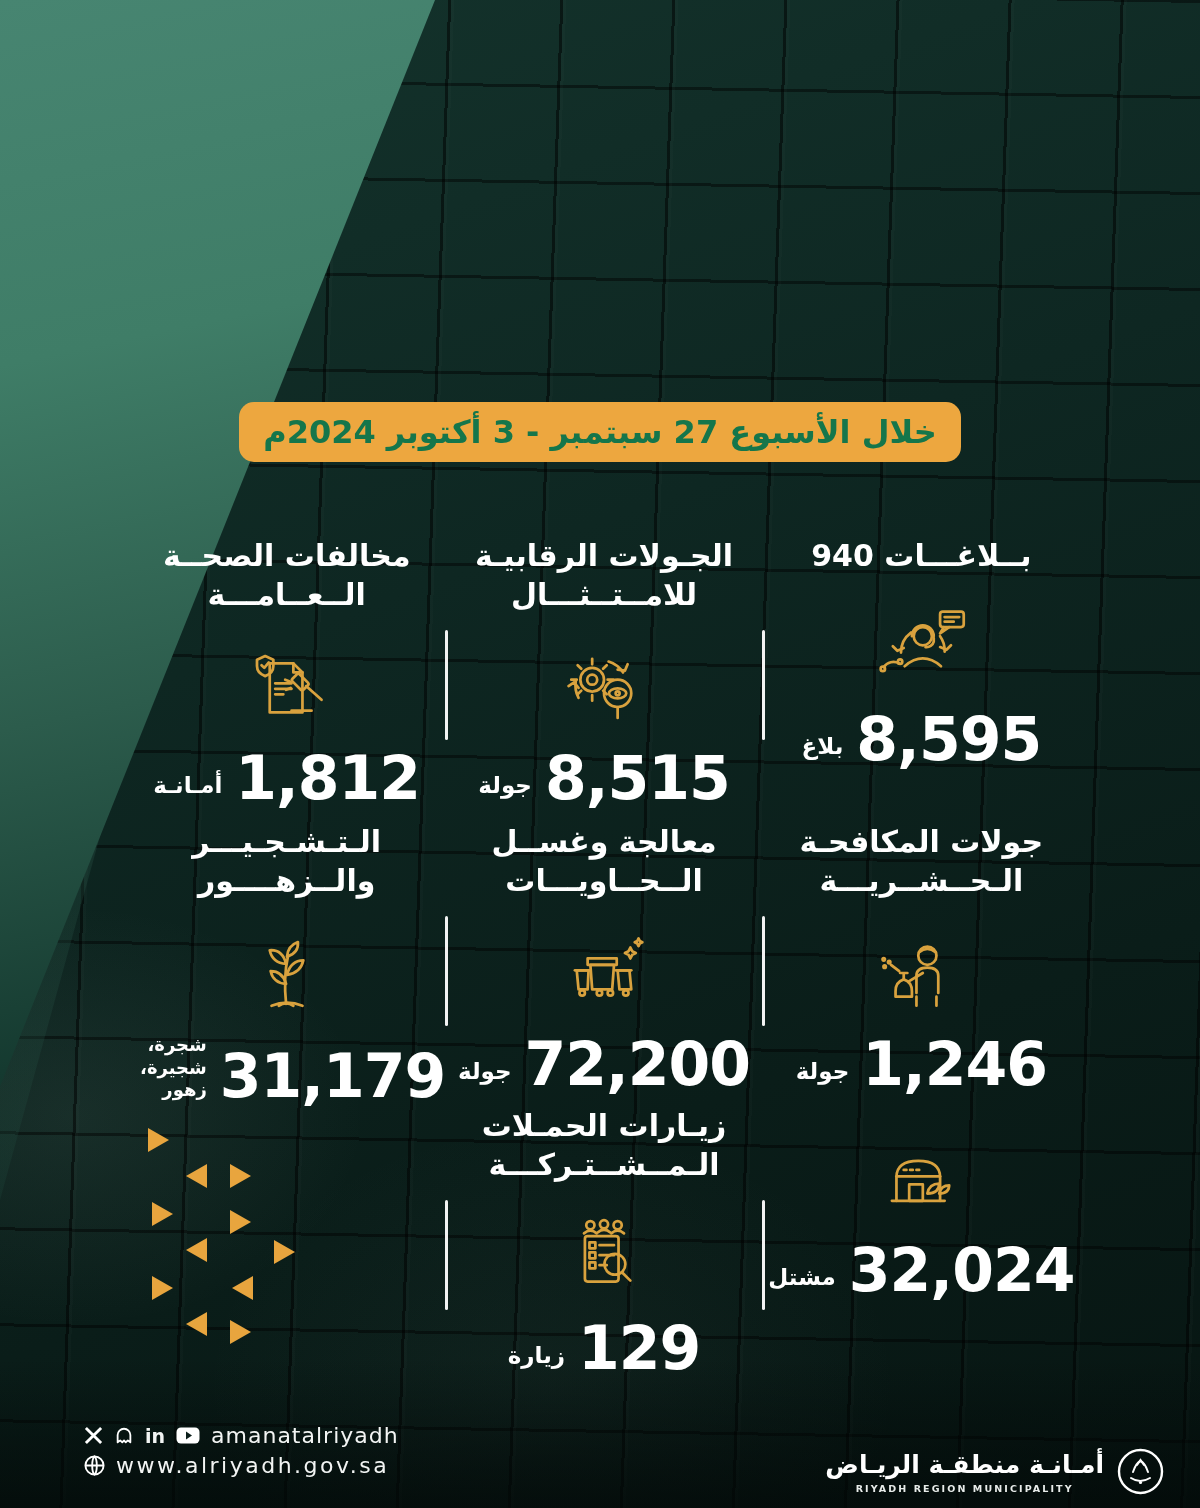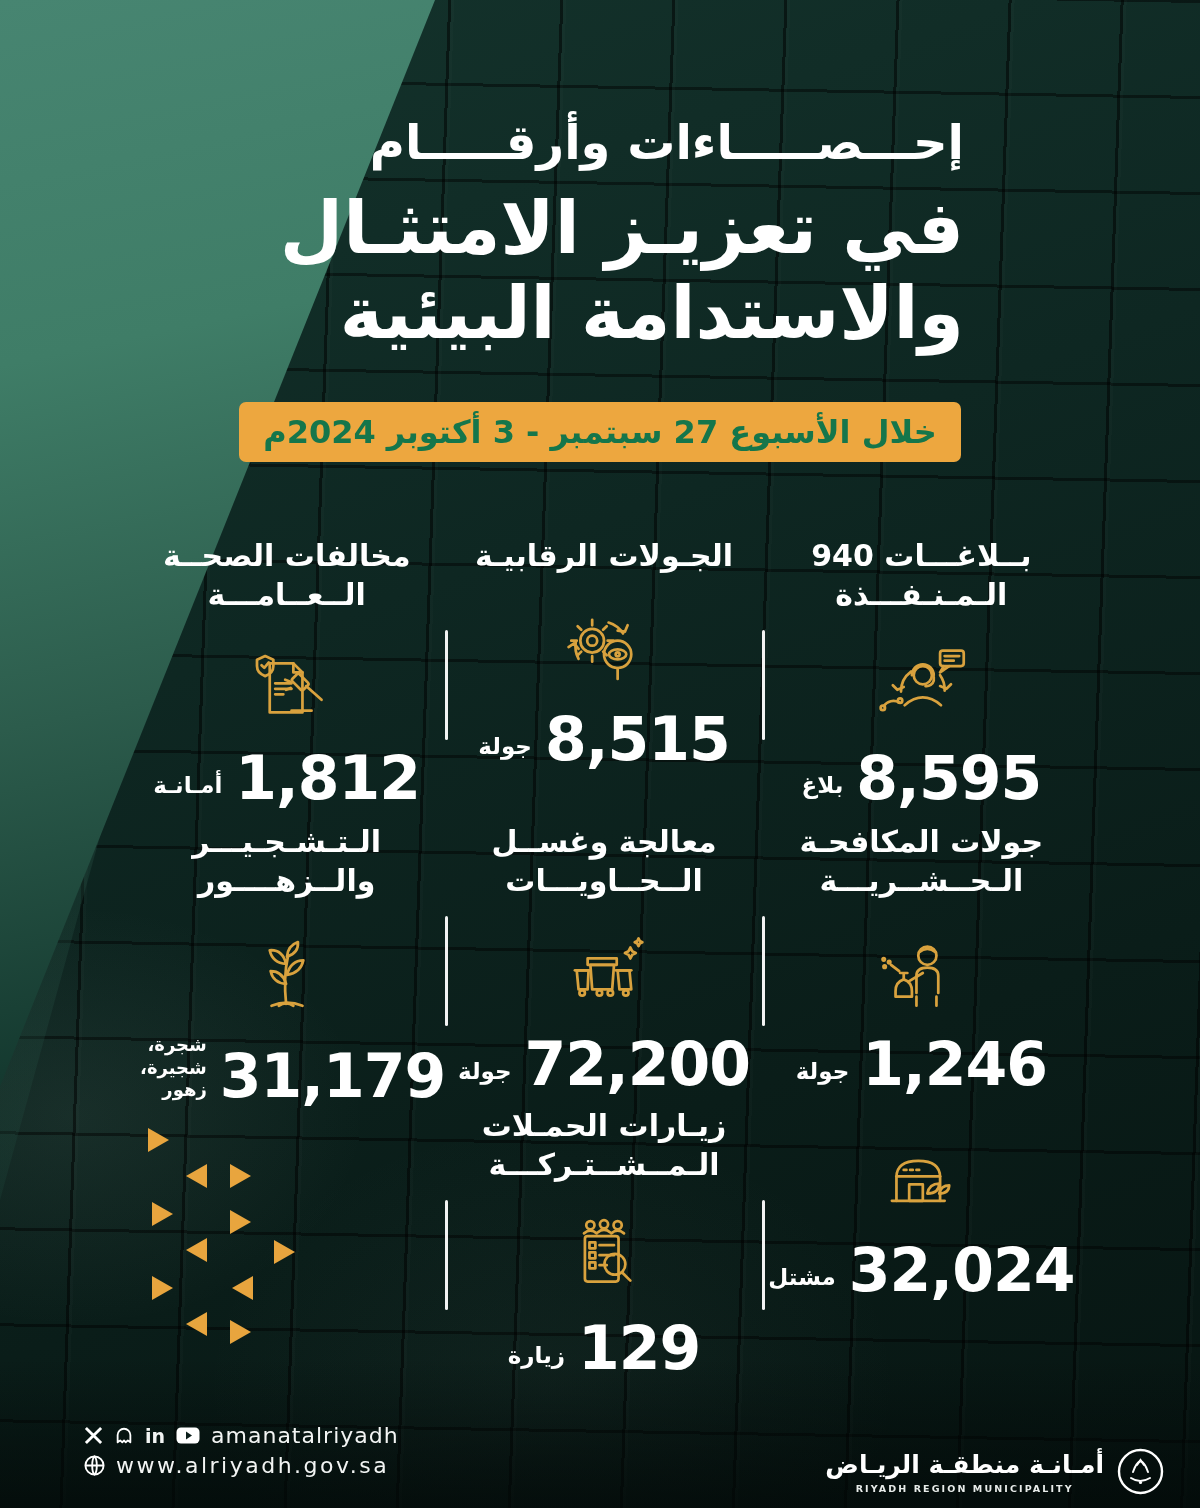--- a/index.html
+++ b/index.html
@@ -25,21 +25,21 @@
   .wedge2 { position:absolute; top:0; left:0; width:500px; height:1200px; opacity:.25;
       clip-path:polygon(0 40%, 300px 9%, 0 100%);
       background:linear-gradient(170deg,#5E9A85,#1A4438); }
 
   
   .header { position:absolute; top:114px; right:236px; direction:rtl; text-align:right; color:#fff; }
   .t-small { font-size:48px; font-weight:600; letter-spacing:0; margin-bottom:16px; }
   .t-big { font-size:73px; font-weight:800; line-height:1.16; }
 
   .banner { position:absolute; top:402px; left:239px; width:722px; height:60px;
-      background:#EDA73F; border-radius:7px; display:flex; align-items:center; justify-content:center;
+      background:#EDA73F; border-radius:15px; display:flex; align-items:center; justify-content:center;
       direction:rtl; color:#15764B; font-size:32px; font-weight:700; }
 
   
   .stats-row { position:absolute; left:128px; width:952px; height:282px;
       display:grid; grid-template-columns:1fr 1fr 1fr; direction:rtl; }
   .row1 { top:536px; } .row2 { top:822px; } .row3 { top:1106px; }
   .vdiv { position:absolute; top:94px; width:2.5px; height:110px; background:#FFFFFF; opacity:.95; border-radius:2px; }
   .vdiv.d1 { left:317px; } .vdiv.d2 { left:634px; }
 
   .cell { display:flex; flex-direction:column; align-items:center; color:#fff; }
@@ -72,33 +72,27 @@
 </style>
 </head>
 <body>
 
 <div class="page">
   <div class="facade"></div>
   <div class="wedge2"></div>
   <div class="wedge"></div>
   <div class="footer-shade"></div>
 
-  <div class="header">
-    <div class="t-small">إحـــصـــــاءات وأرقـــــام</div>
-    <div class="t-big">في تعزيـز الامتثـال</div>
-    <div class="t-big">والاستدامة البيئية</div>
-  </div>
 
   <div class="banner">خلال الأسبوع 27 سبتمبر - 3 أكتوبر 2024م</div>
 
   <div class="stats-row row1">
     <div class="cell">
       <div class="cell-title">
         <div>بــلاغـــات 940</div>
-        <div>الـمـنـفـــذة</div>
       </div>
       <div class="icon-box">
         <svg width="100" height="100" viewBox="0 0 110 100">
           <circle cx="57" cy="37" r="10"></circle>
           <path d="M45 37a12 12 0 0 1 24 0"></path>
           <path d="M69 39v4a8 8 0 0 1-9 6"></path>
           <path d="M37 70q20-17 40 0"></path>
           <path d="M33 55a27 27 0 0 1 11-22"></path>
             <path d="M29 53l-5-5m5 5l7-3"></path>
           <path d="M81 54a27 27 0 0 0-5-17"></path>
@@ -112,20 +106,21 @@
         </svg>
       </div>
       <div class="num-row">
         <span class="num">8,595</span>
         <span class="unit">بلاغ</span>
       </div>
     </div>
     <div class="cell">
       <div class="cell-title">
         <div>الجـولات الرقابيـة</div>
+        <div>للامــتــثـــال</div>
       </div>
       <div class="icon-box">
         <svg width="100" height="100" viewBox="0 0 110 100">
           <circle cx="42" cy="42" r="13"></circle>
             <circle cx="42" cy="42" r="5.5"></circle>
           <path d="M42 25v-6M42 59v6M25 42h-6M59 42h6M30 30l-4-4M54 30l4-4M30 54l-4 4M54 54l4 4"></path>
           <circle cx="70" cy="57" r="15"></circle>
             <ellipse cx="70" cy="57" rx="9.5" ry="5.5"></ellipse>
             <circle cx="70" cy="57" r="2.2"></circle>
           <path d="M70 72v12"></path>

